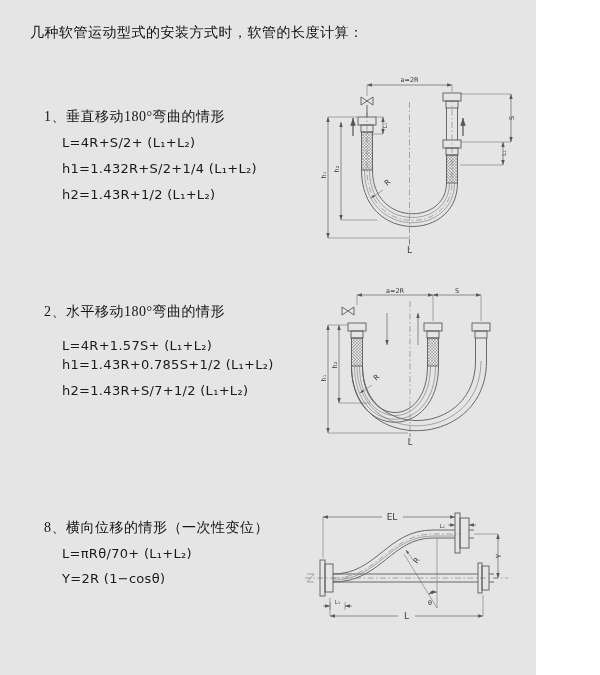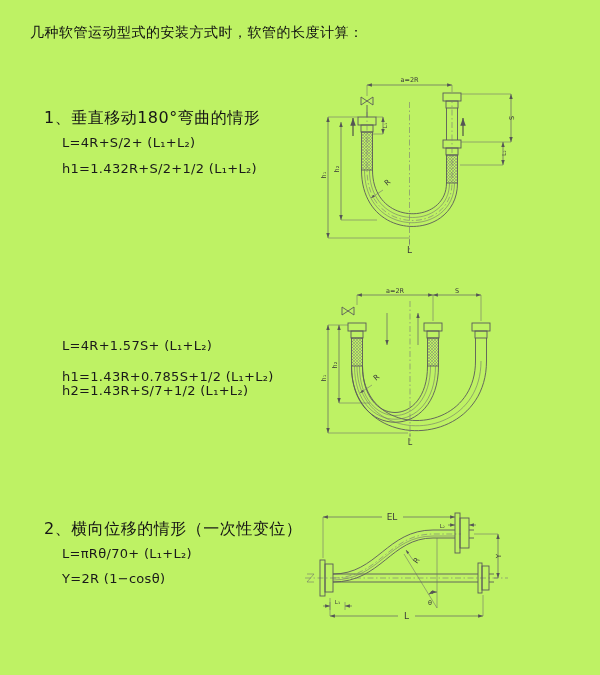--- a/index.html
+++ b/index.html
@@ -1,45 +1,47 @@
 <!DOCTYPE html>
 <html><head>
 <meta charset="utf-8">
 <style>
   html,body{margin:0;padding:0;background:#fff;}
-  .page{position:relative;width:600px;height:675px;background:#bef264;overflow:hidden;
+  .page{position:relative;width:536px;height:675px;background:#e5e5e5;overflow:hidden;
         font-family:"DejaVu Sans","Liberation Sans",sans-serif;color:#1d1d1d;}
   .title{position:absolute;left:30px;top:24px;font-size:14px;letter-spacing:0.5px;color:#111;}
-  .sec-heading{position:absolute;font-size:16px;letter-spacing:0.5px;color:#151515;white-space:nowrap;}
+  .sec-heading{position:absolute;font-size:14px;letter-spacing:0.5px;color:#151515;white-space:nowrap;font-family:Liberation Serif, serif;}
   .formula{position:absolute;font-size:13px;letter-spacing:0.3px;color:#1a1a1a;white-space:nowrap;}
   svg.diag{position:absolute;overflow:visible;}
   svg.diag text{fill:#3a3a3a;font-family:"DejaVu Sans","Liberation Sans",sans-serif;}
   .ln{stroke:#5a5a5a;stroke-width:0.9;fill:none;}
   .thin{stroke:#6a6a6a;stroke-width:0.55;fill:none;}
   .dim{stroke:#636363;stroke-width:0.7;fill:none;}
   .dash{stroke:#777;stroke-width:0.6;fill:none;stroke-dasharray:6 2.5 1.5 2.5;}
   .hatch{fill:url(#braid);stroke:#5a5a5a;stroke-width:0.9;}
   .mv{stroke:#444;stroke-width:1.1;fill:none;}
 </style>
 </head>
 <body>
 
 <div class="page">
 
   <div class="title">几种软管运动型式的安装方式时，软管的长度计算：</div>
 
   <div class="sec-heading" style="left:44px;top:108px">1、垂直移动180°弯曲的情形</div>
   <div class="formula" style="left:62px;top:135px">L=4R+S/2+ (L₁+L₂)</div>
-  <div class="formula" style="left:62px;top:161px">h1=1.432R+S/2+1/2 (L₁+L₂)</div>
-
+  <div class="formula" style="left:62px;top:161px">h1=1.432R+S/2+1/4 (L₁+L₂)</div>
+  <div class="formula" style="left:62px;top:187px">h2=1.43R+1/2 (L₁+L₂)</div>
+
+  <div class="sec-heading" style="left:44px;top:303px">2、水平移动180°弯曲的情形</div>
   <div class="formula" style="left:62px;top:338px">L=4R+1.57S+ (L₁+L₂)</div>
-  <div class="formula" style="left:62px;top:369px">h1=1.43R+0.785S+1/2 (L₁+L₂)</div>
+  <div class="formula" style="left:62px;top:357px">h1=1.43R+0.785S+1/2 (L₁+L₂)</div>
   <div class="formula" style="left:62px;top:383px">h2=1.43R+S/7+1/2 (L₁+L₂)</div>
 
-  <div class="sec-heading" style="left:44px;top:519px">2、横向位移的情形（一次性变位）</div>
+  <div class="sec-heading" style="left:44px;top:519px">8、横向位移的情形（一次性变位）</div>
   <div class="formula" style="left:62px;top:546px">L=πRθ/70+ (L₁+L₂)</div>
   <div class="formula" style="left:62px;top:571px">Y=2R (1−cosθ)</div>
 
   <svg class="diag" style="left:315px;top:72px" width="235" height="185" viewBox="0 0 235 185">
     <defs>
       <marker id="ar" markerWidth="7" markerHeight="5" refX="7" refY="2.5" orient="auto-start-reverse">
         <path d="M0,0 L7,2.5 L0,5 z" fill="#555"></path>
       </marker>
       <pattern id="braid" width="3" height="3" patternUnits="userSpaceOnUse">
         <path d="M0,3 L3,0 M0,0 L3,3" stroke="#777" stroke-width="0.45"></path>

